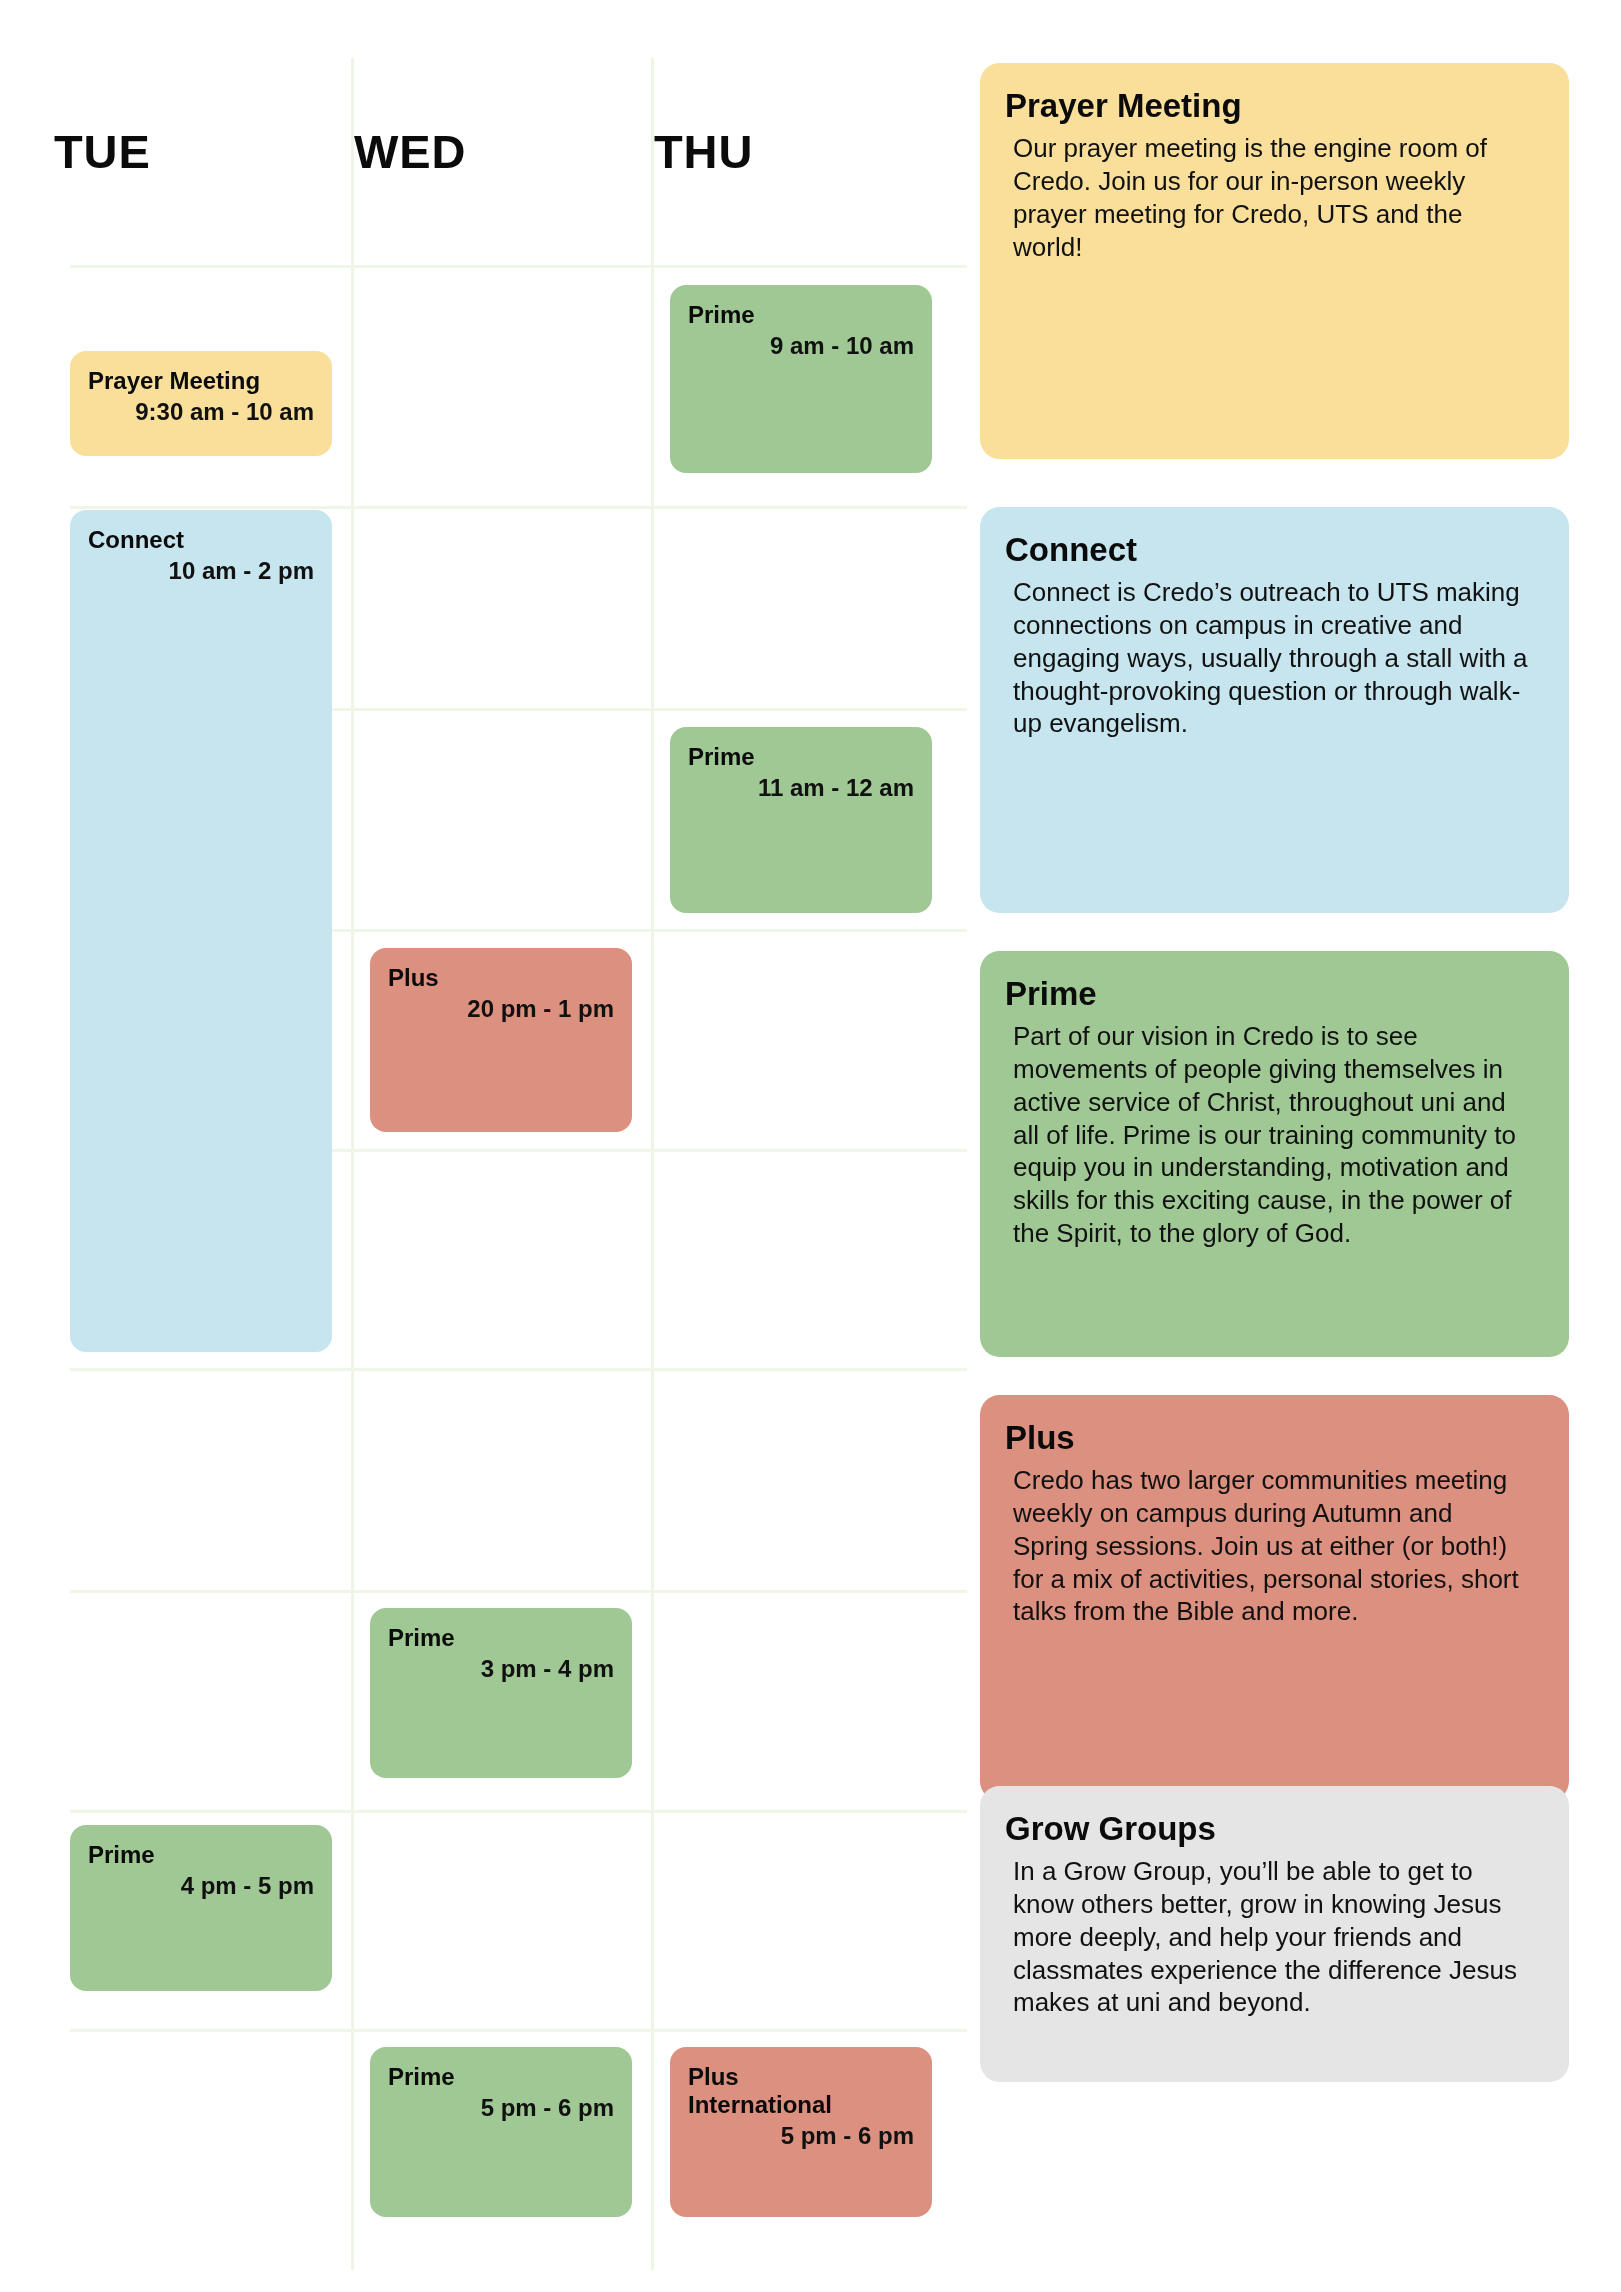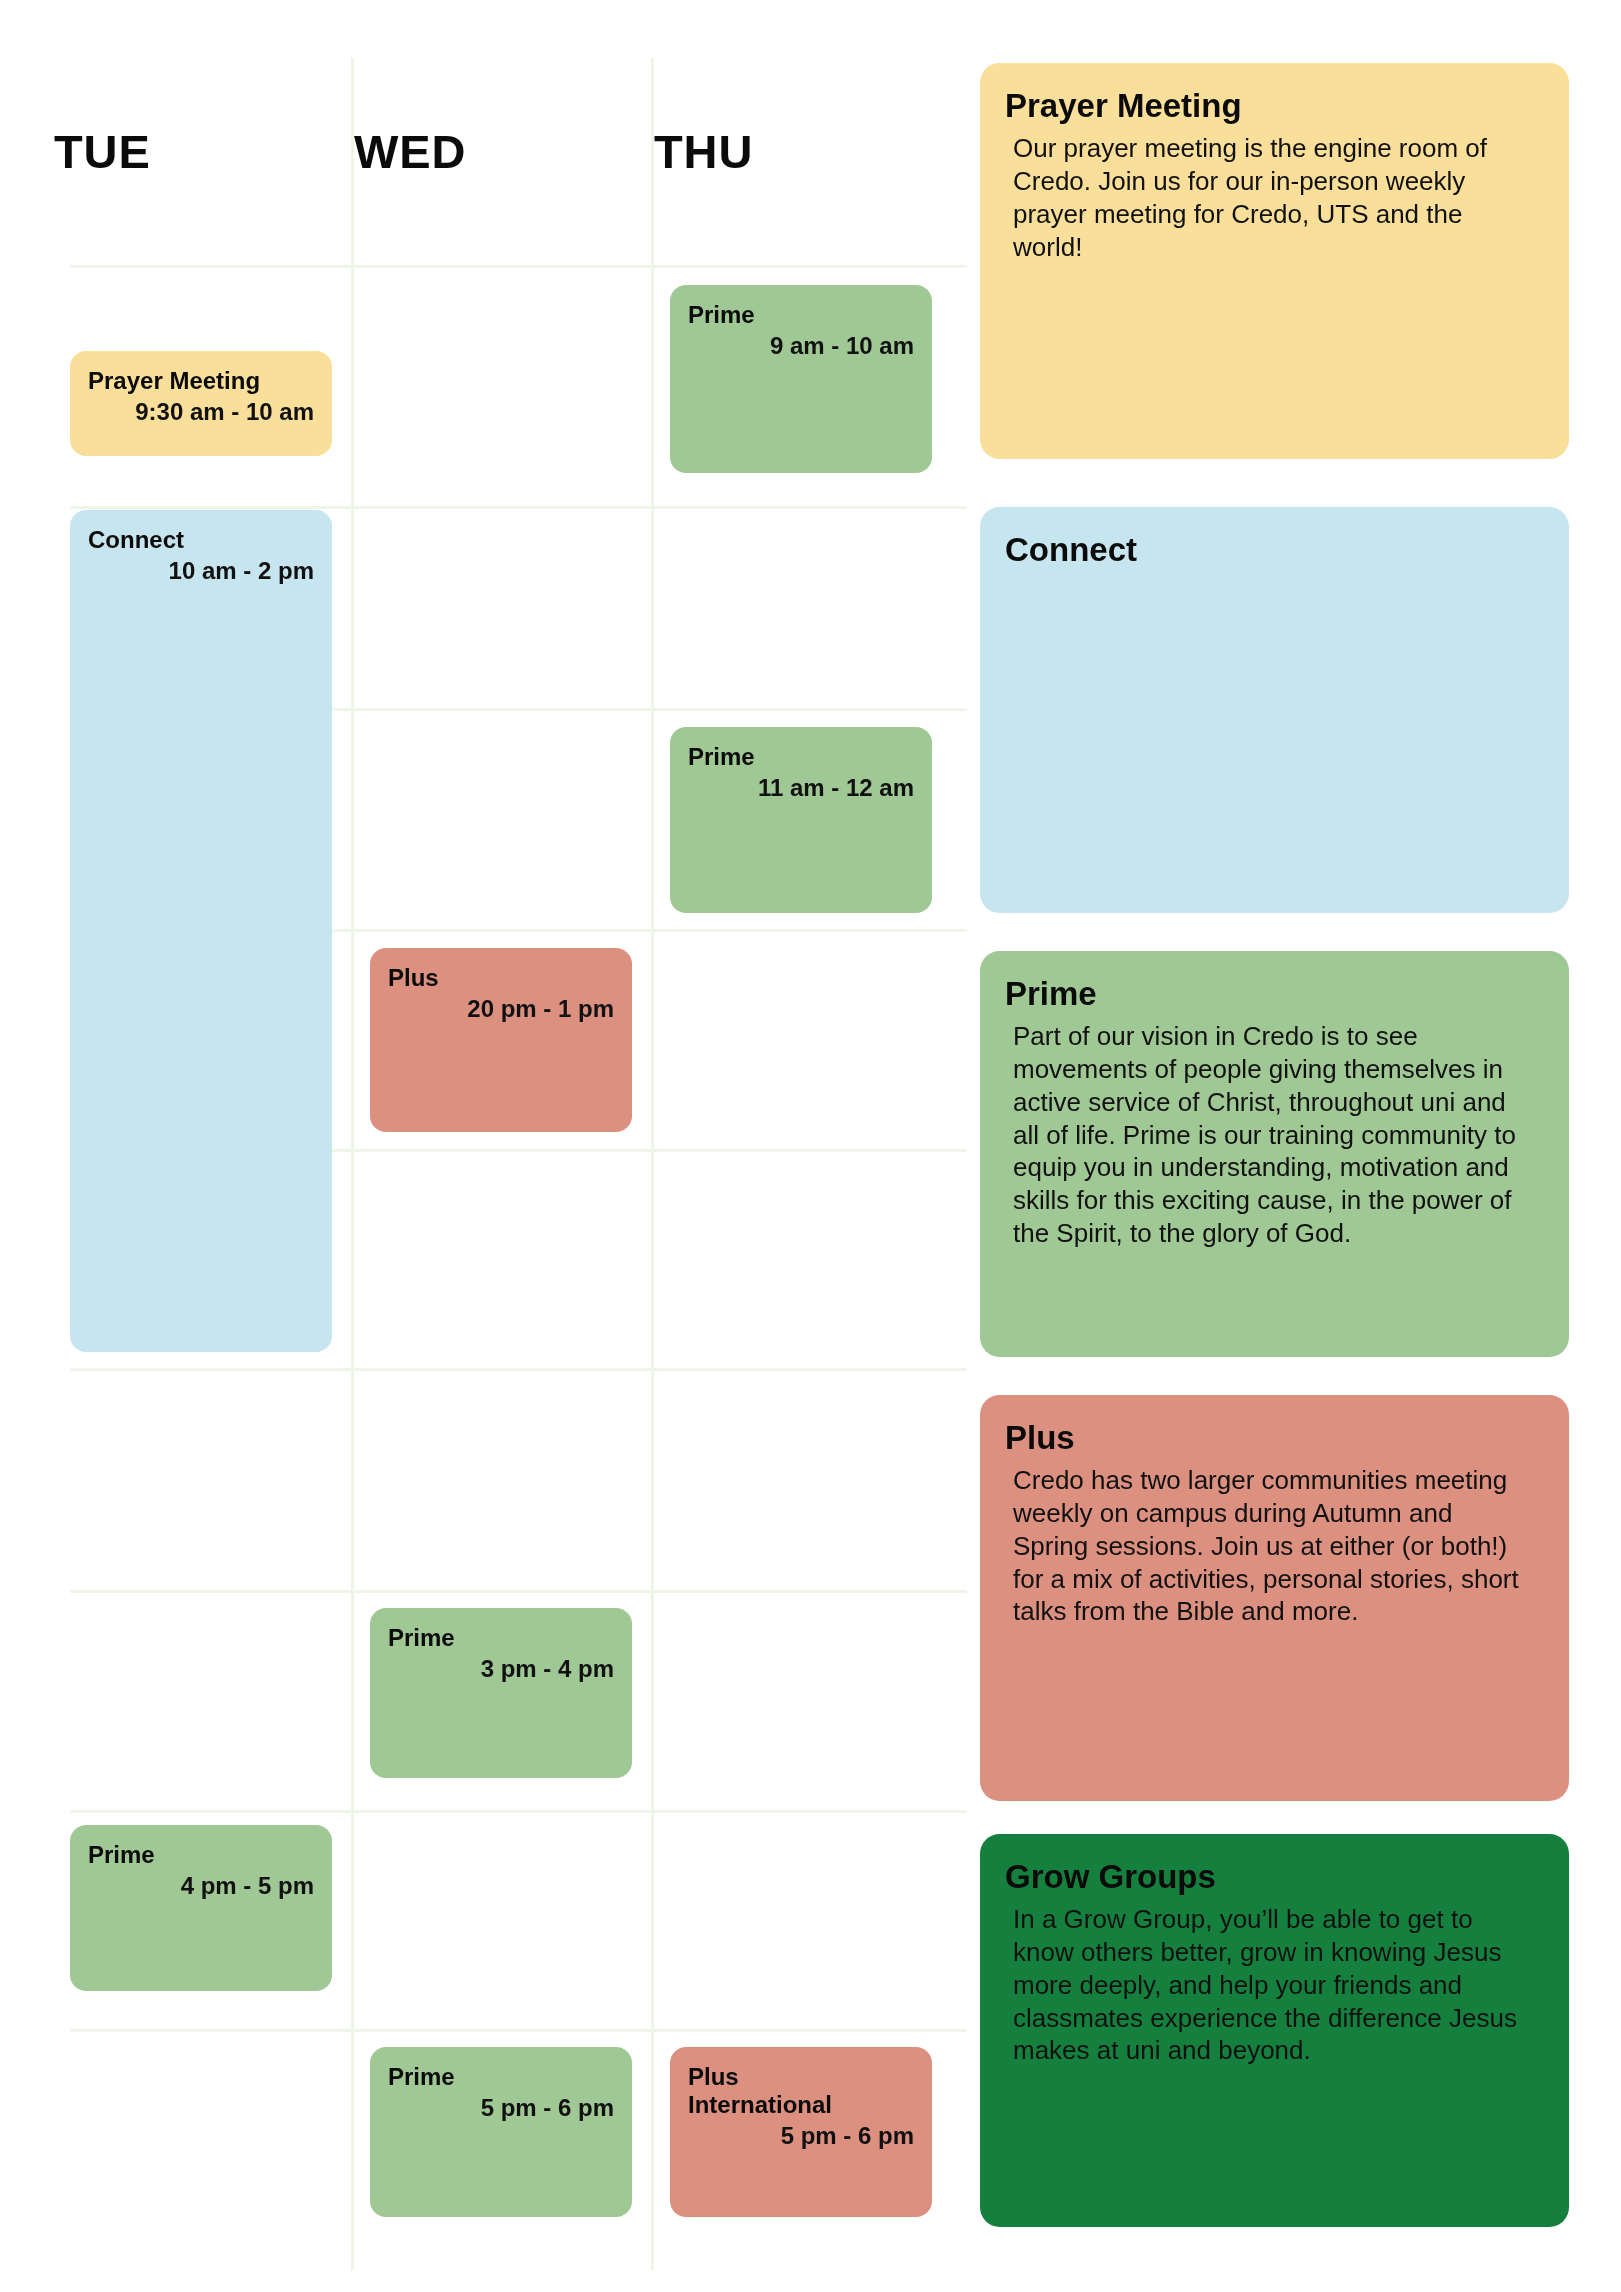--- a/index.html
+++ b/index.html
@@ -187,33 +187,34 @@
 
   <div id="descriptions">
 
     <div class="desc-card" style="top:63px; height:396px; background:#fadf9a;">
       <p class="desc-title">Prayer Meeting</p>
       <p class="desc-body">Our prayer meeting is the engine room of Credo. Join us for our in-person weekly prayer meeting for Credo, UTS and the world!</p>
     </div>
 
     <div class="desc-card" style="top:507px; height:406px; background:#c6e5ef;">
       <p class="desc-title">Connect</p>
+      <p class="desc-body">Connect is Credo’s outreach to UTS making connections on campus in creative and engaging ways, usually through a stall with a thought-provoking question or through walk-up evangelism.</p>
     </div>
 
     <div class="desc-card" style="top:951px; height:406px; background:#9fc894;">
       <p class="desc-title">Prime</p>
       <p class="desc-body">Part of our vision in Credo is to see movements of people giving themselves in active service of Christ, throughout uni and all of life. Prime is our training community to equip you in understanding, motivation and skills for this exciting cause, in the power of the Spirit, to the glory of God.</p>
     </div>
 
     <div class="desc-card" style="top:1395px; height:406px; background:#dc9080;">
       <p class="desc-title">Plus</p>
       <p class="desc-body">Credo has two larger communities meeting weekly on campus during Autumn and Spring sessions. Join us at either (or both!) for a mix of activities, personal stories, short talks from the Bible and more.</p>
     </div>
 
-    <div class="desc-card" style="top:1834px; height:393px; background:#15803d;">
+    <div class="desc-card" style="top:1786px; height:296px; background:#e5e5e5;">
       <p class="desc-title">Grow Groups</p>
       <p class="desc-body">In a Grow Group, you’ll be able to get to know others better, grow in knowing Jesus more deeply, and help your friends and classmates experience the difference Jesus makes at uni and beyond.</p>
     </div>
 
   </div>
 
 </div>
 
 
 </body></html>

